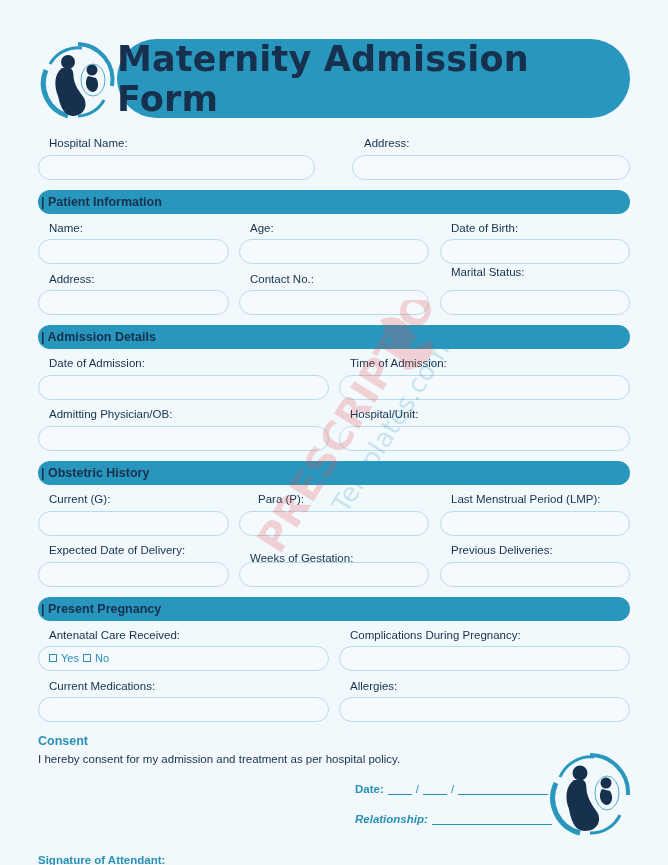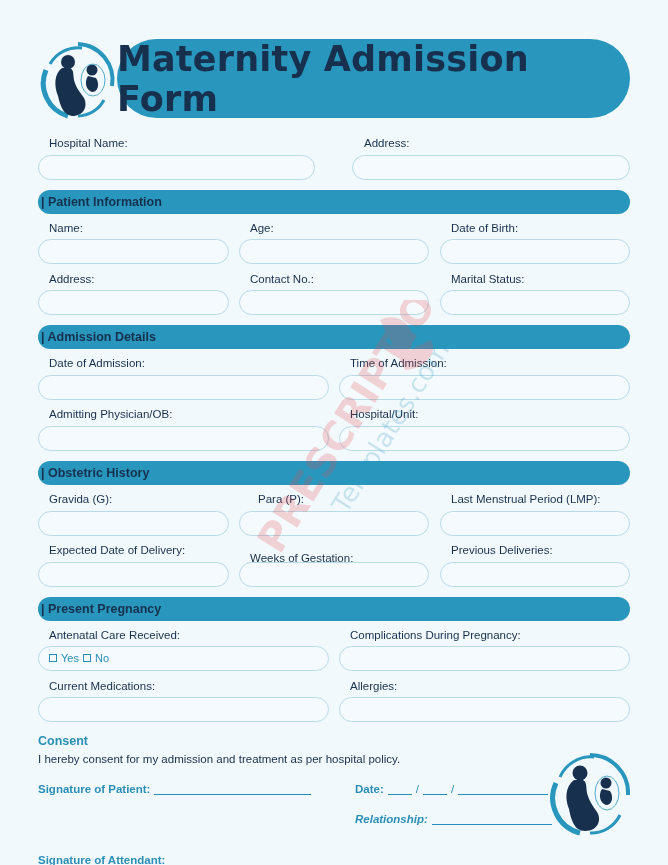--- a/index.html
+++ b/index.html
@@ -108,40 +108,40 @@
   <div class="field" style="left:38px; top:239px; width:191px;"></div>
   <div class="label" style="left:250px; top:222px;">Age:</div>
   <div class="field" style="left:239px; top:239px; width:190px;"></div>
   <div class="label" style="left:451px; top:222px;">Date of Birth:</div>
   <div class="field" style="left:440px; top:239px; width:190px;"></div>
 
   <div class="label" style="left:49px; top:273px;">Address:</div>
   <div class="field" style="left:38px; top:290px; width:191px;"></div>
   <div class="label" style="left:250px; top:273px;">Contact No.:</div>
   <div class="field" style="left:239px; top:290px; width:190px;"></div>
-  <div class="label" style="left:451px; top:273px;">Marital Status:</div>
+  <div class="label" style="left:451px; top:266px;">Marital Status:</div>
   <div class="field" style="left:440px; top:290px; width:190px;"></div>
 
   <div class="section-bar" style="top:325px;">
     <span>| Admission Details</span>
   </div>
   <div class="label" style="left:49px; top:357px;">Date of Admission:</div>
   <div class="field" style="left:38px; top:375px; width:291px;"></div>
   <div class="label" style="left:350px; top:357px;">Time of Admission:</div>
   <div class="field" style="left:339px; top:375px; width:291px;"></div>
 
   <div class="label" style="left:49px; top:408px;">Admitting Physician/OB:</div>
   <div class="field" style="left:38px; top:426px; width:291px;"></div>
   <div class="label" style="left:350px; top:408px;">Hospital/Unit:</div>
   <div class="field" style="left:339px; top:426px; width:291px;"></div>
 
   <div class="section-bar" style="top:461px;">
     <span>| Obstetric History</span>
   </div>
-  <div class="label" style="left:49px; top:493px;">Gravida (G):</div>
+  <div class="label" style="left:49px; top:493px;">Current (G):</div>
   <div class="field" style="left:38px; top:511px; width:191px;"></div>
   <div class="label" style="left:250px; top:493px;padding-left:8px;">Para (P):</div>
   <div class="field" style="left:239px; top:511px; width:190px;"></div>
   <div class="label" style="left:451px; top:493px;">Last Menstrual Period (LMP):</div>
   <div class="field" style="left:440px; top:511px; width:190px;"></div>
 
   <div class="label" style="left:49px; top:544px;">Expected Date of Delivery:</div>
   <div class="field" style="left:38px; top:562px; width:191px;"></div>
   <div class="label" style="left:250px; top:544px;margin-top:8px;">Weeks of Gestation:</div>
   <div class="field" style="left:239px; top:562px; width:190px;"></div>
@@ -163,24 +163,20 @@
   <div class="field" style="left:339px; top:646px; width:291px;"></div>
 
   <div class="label" style="left:49px; top:680px;">Current Medications:</div>
   <div class="field" style="left:38px; top:697px; width:291px;"></div>
   <div class="label" style="left:350px; top:680px;">Allergies:</div>
   <div class="field" style="left:339px; top:697px; width:291px;"></div>
 
   <div class="consent-title">Consent</div>
   <div class="consent-text">I hereby consent for my admission and treatment as per hospital policy.</div>
 
-  <div class="sig-row" style="left:38px; top:783px;">
-    <span>Signature of Patient:</span>
-    <span class="sig-line" style="width:157px;"></span>
-  </div>
   <div class="sig-row" style="left:355px; top:783px;">
     <span>Date:</span>
     <span class="sig-line" style="width:24px;"></span>
     <span class="sig-sep">/</span>
     <span class="sig-line" style="width:24px; margin-left:0;"></span>
     <span class="sig-sep">/</span>
     <span class="sig-line" style="width:90px; margin-left:0;"></span>
   </div>
 
   <div class="sig-row" style="left:38px; top:854px;gap:20px;">

